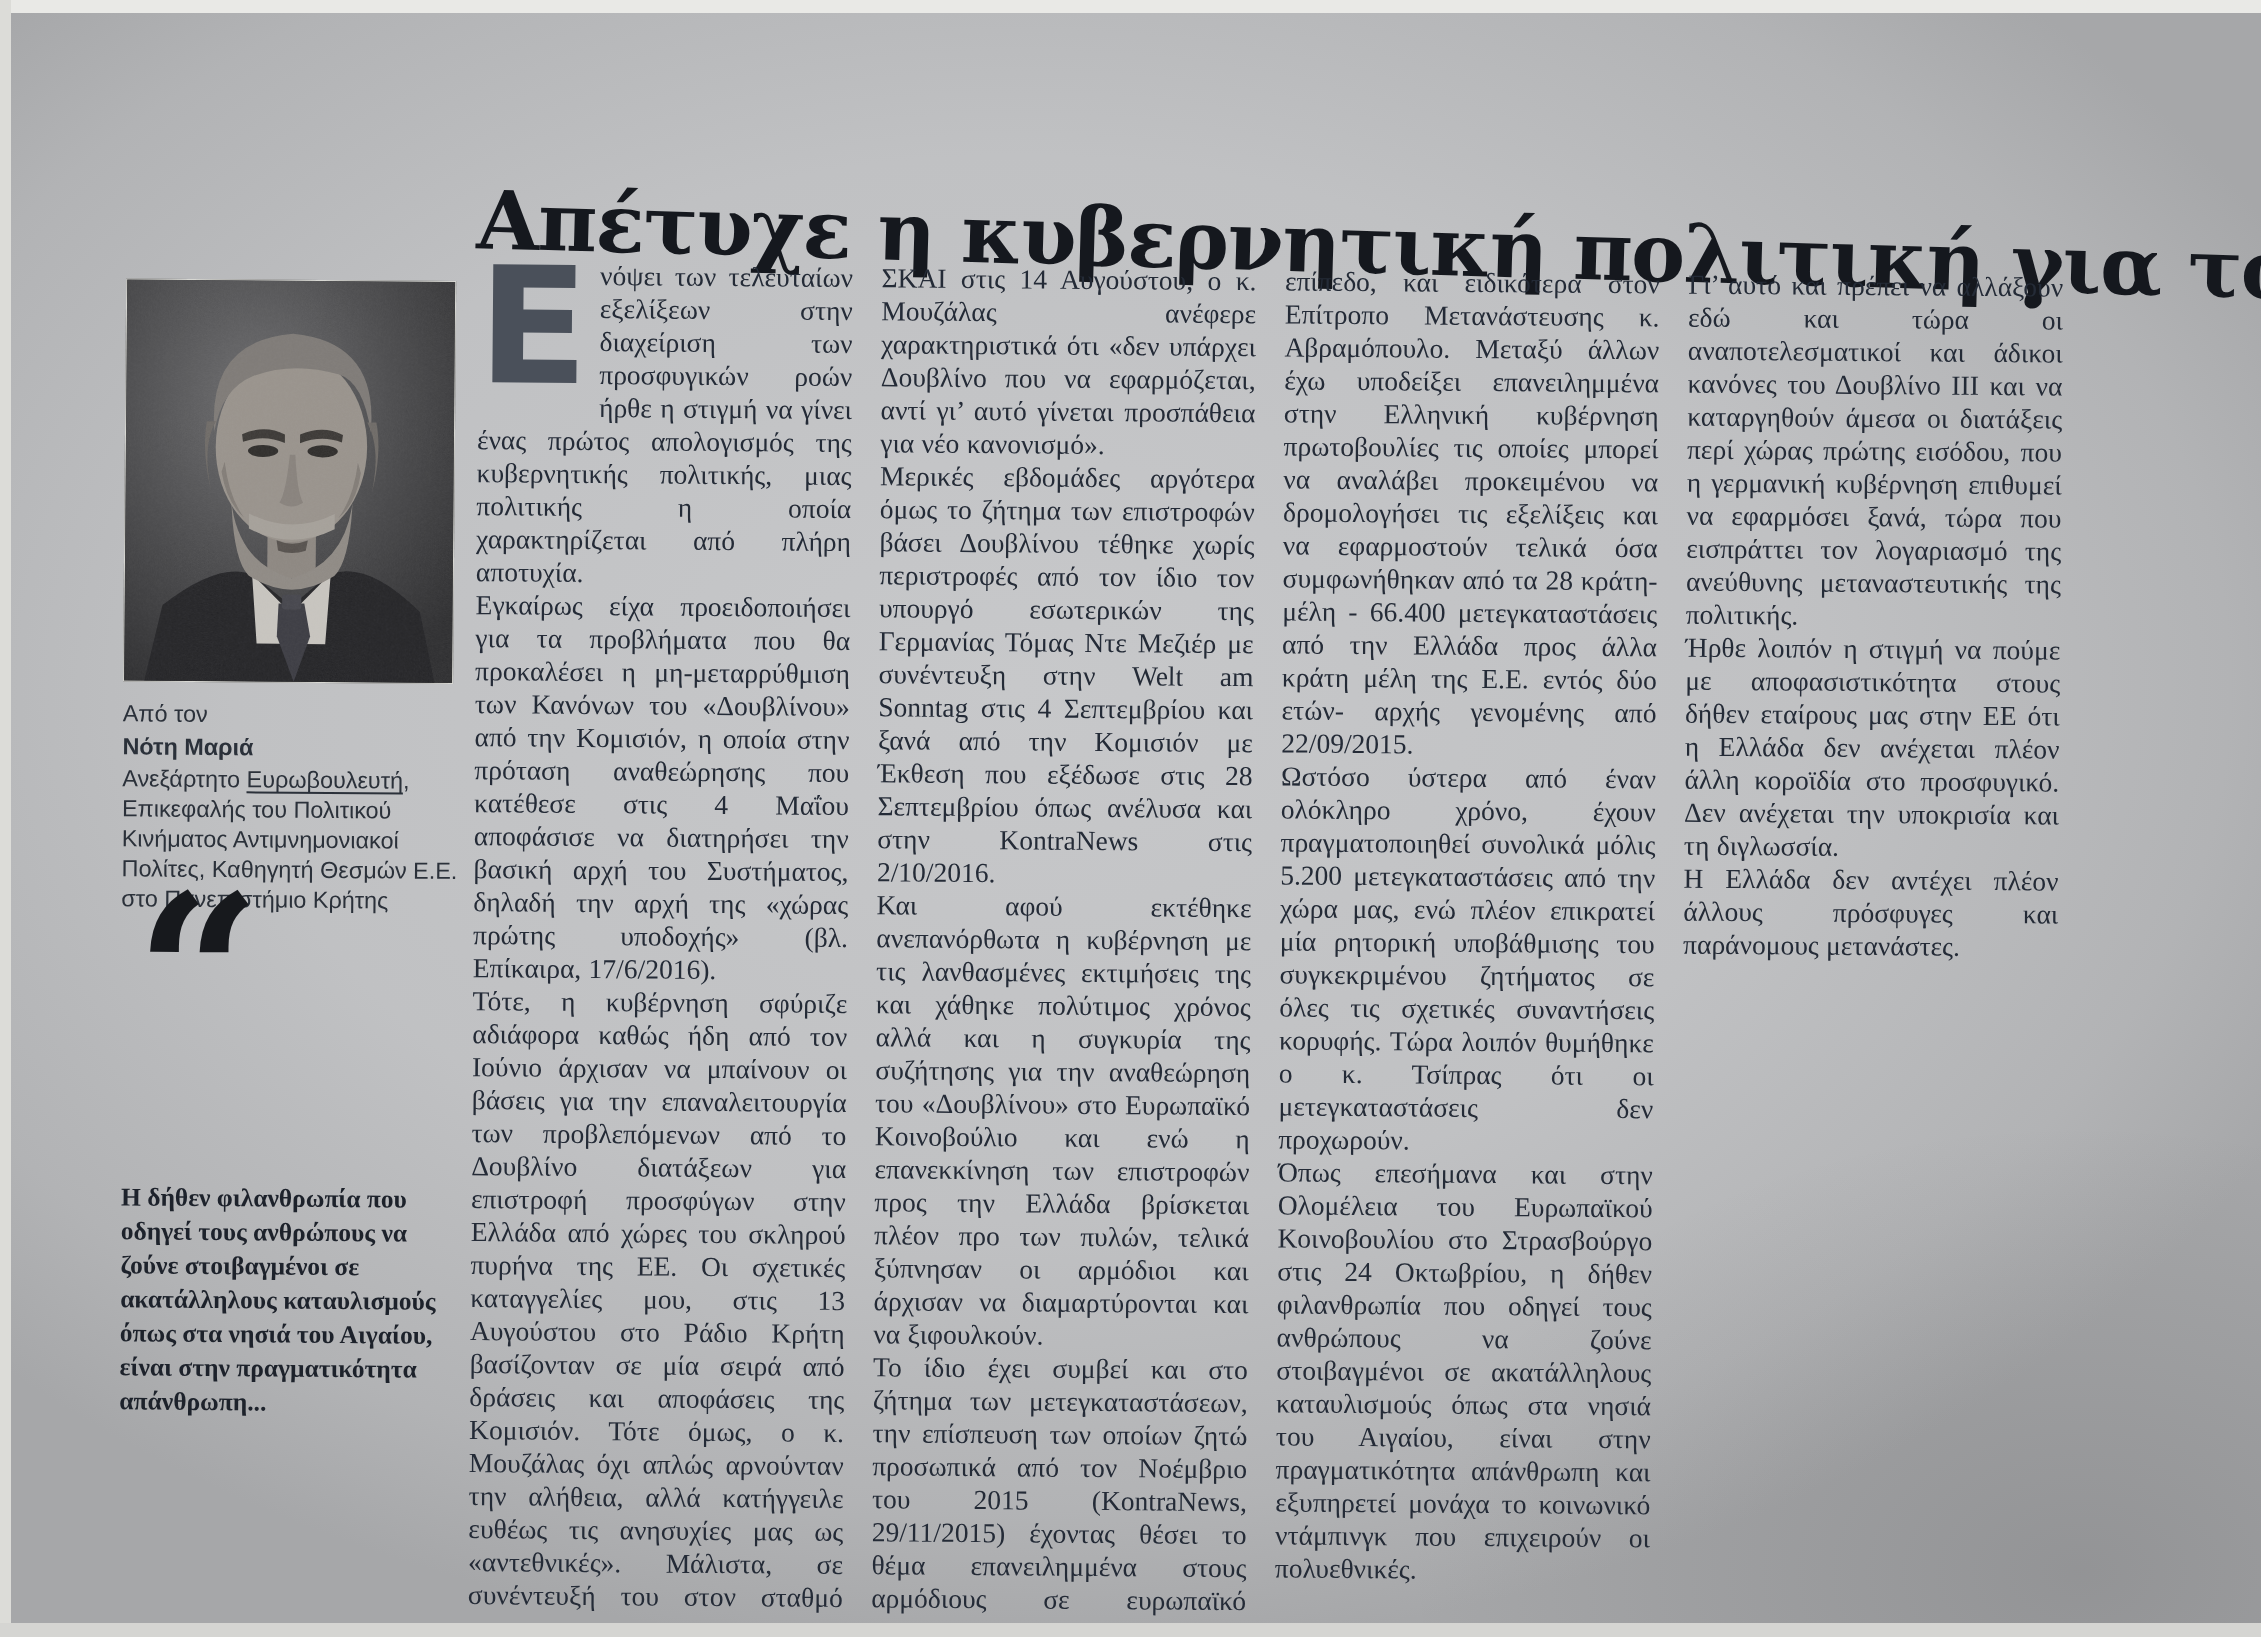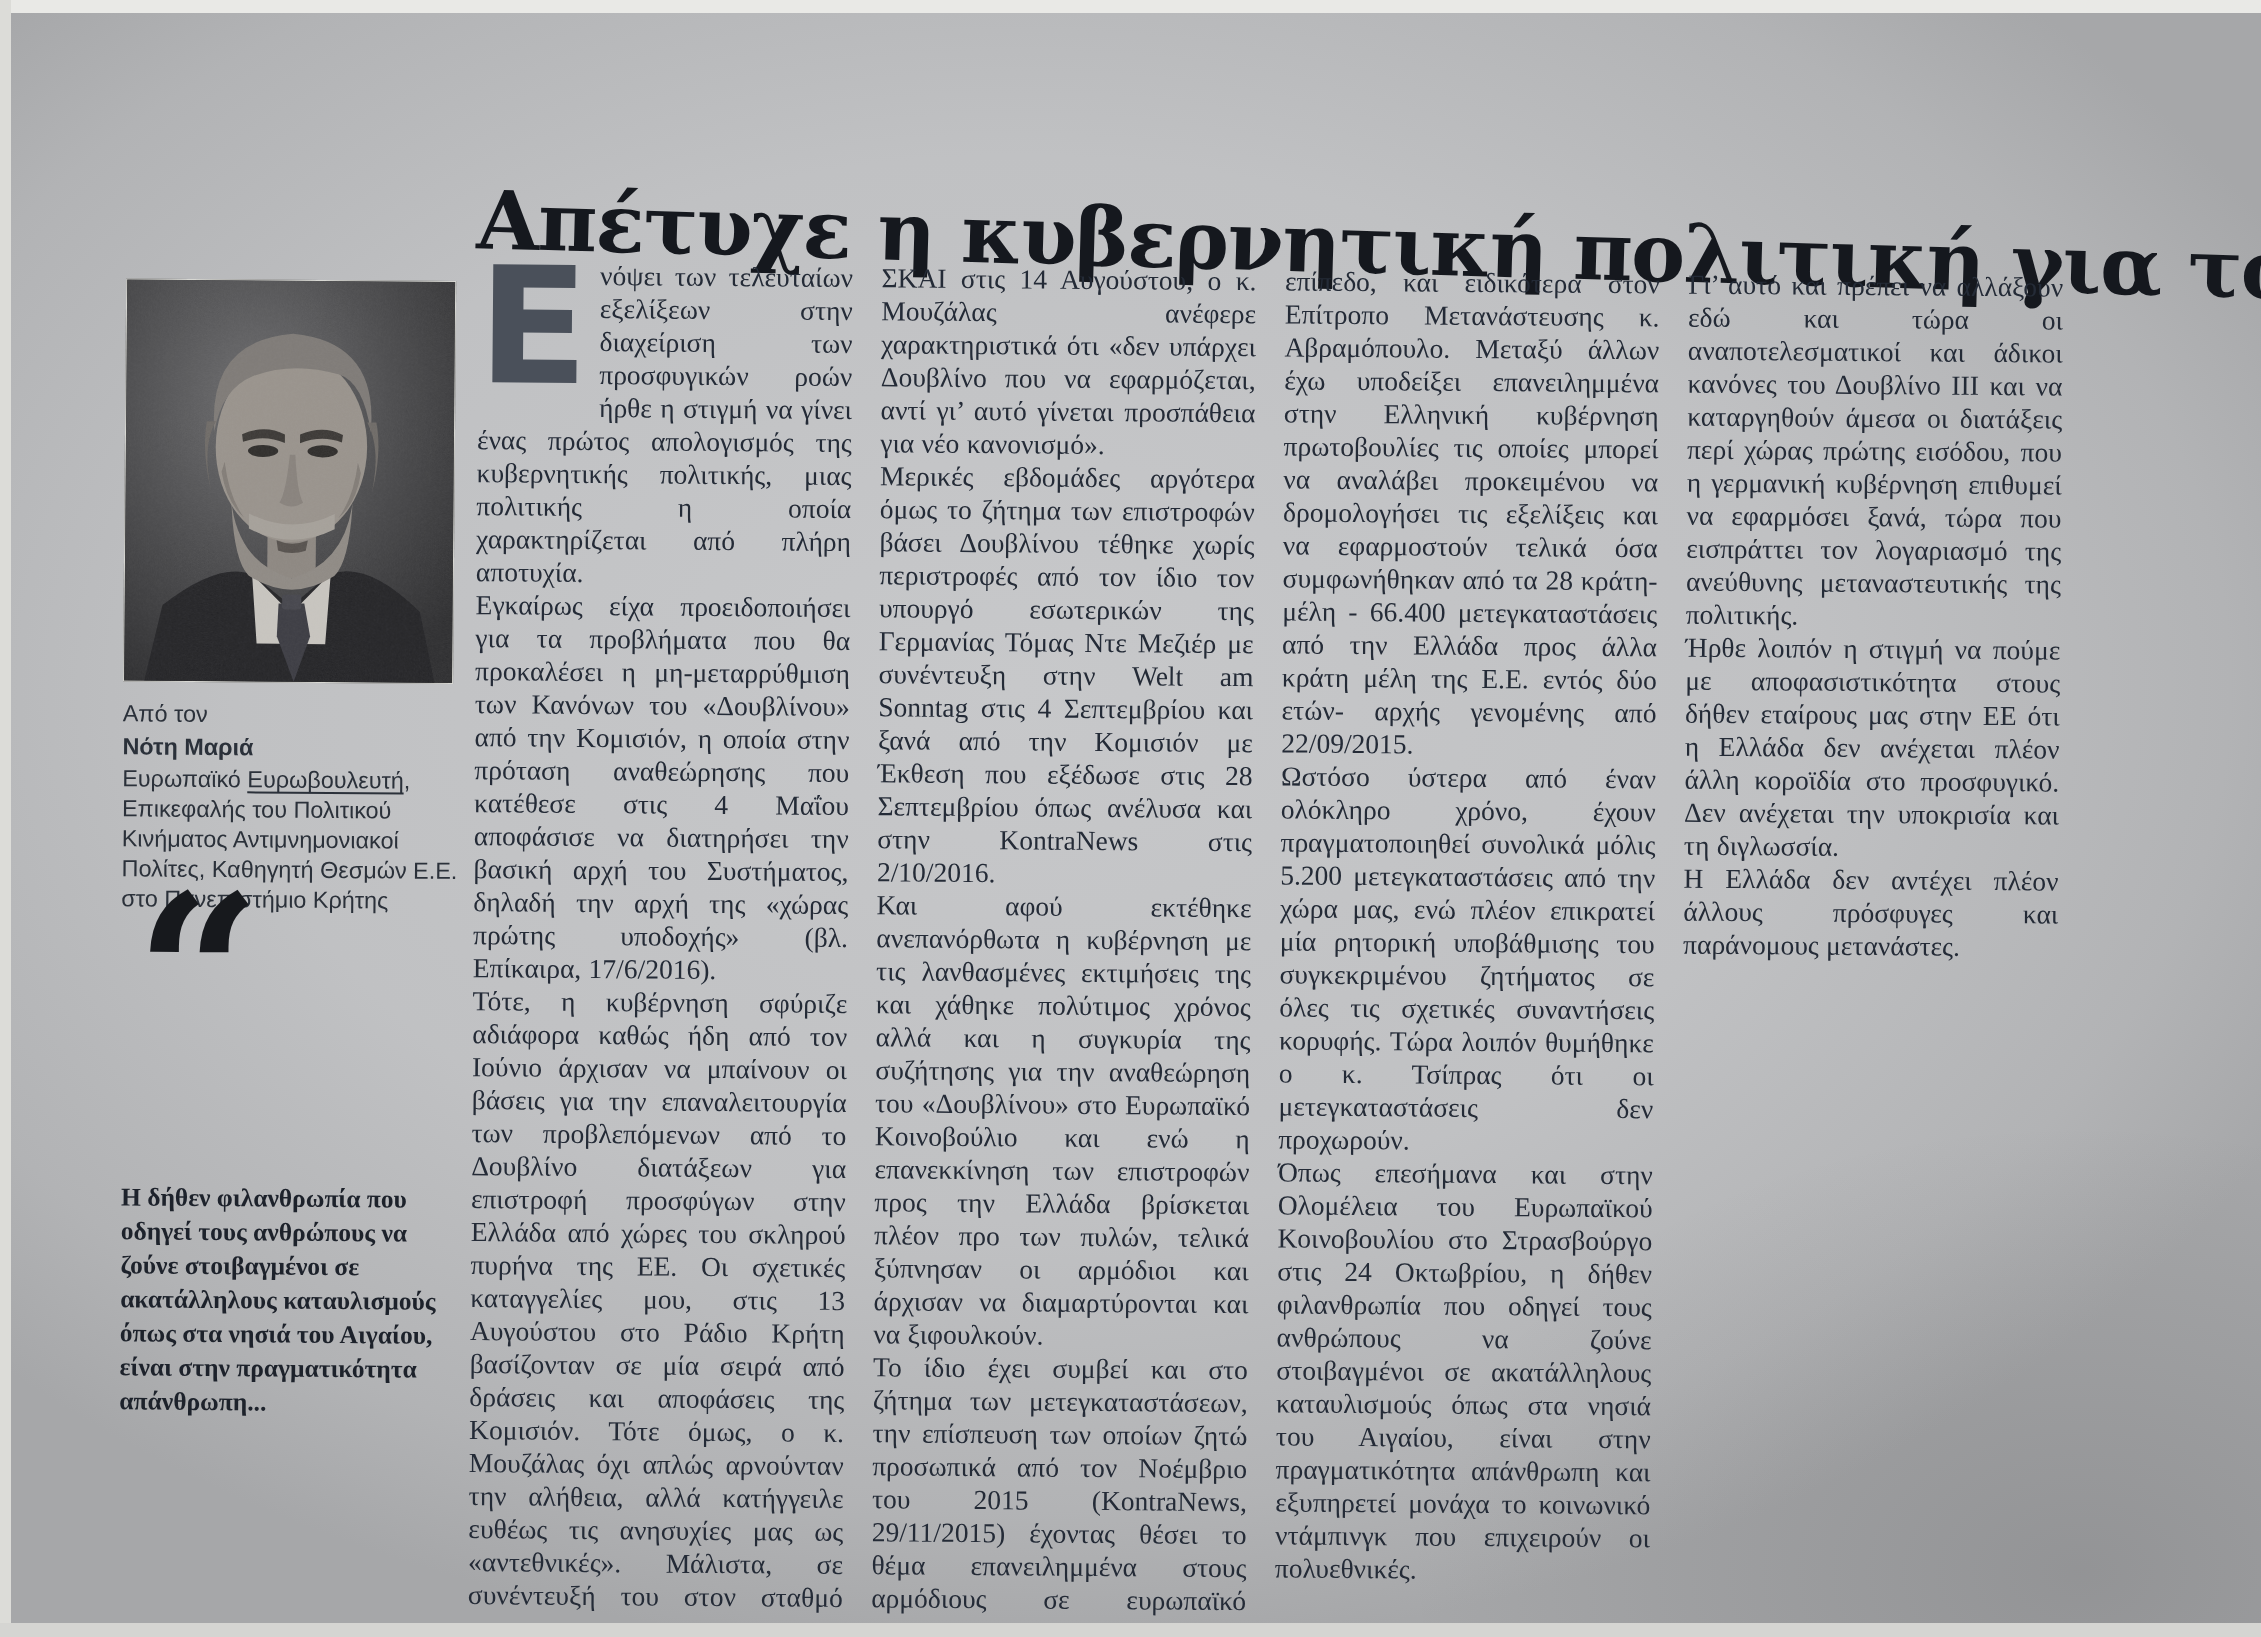--- a/index.html
+++ b/index.html
@@ -125,21 +125,21 @@
 
         <path d="M196,360 Q205,430 235,470 Q200,440 190,380 Z" fill="#827c76"></path>
         <path d="M460,360 Q452,430 422,470 Q458,440 466,380 Z" fill="#827c76"></path>
 
         <rect x="0" y="0" width="650" height="795" filter="url(#grain)" opacity="0.35"></rect>
       </svg>
 
       <div class="byline">
         <span>Από τον</span>
         <span class="author">Νότη Μαριά</span>
-        <span><span>Ευρωπαϊκό </span><span class="u">Ευρωβουλευτή</span><span>, Επικεφαλής του Πολιτικού Κινήματος Αντιμνημονιακοί Πολίτες, Καθηγητή Θεσμών Ε.Ε. στο Πανεπιστήμιο Κρήτης</span></span>
+        <span><span>Ανεξάρτητο </span><span class="u">Ευρωβουλευτή</span><span>, Επικεφαλής του Πολιτικού Κινήματος Αντιμνημονιακοί Πολίτες, Καθηγητή Θεσμών Ε.Ε. στο Πανεπιστήμιο Κρήτης</span></span>
       </div>
     </div>
 
     <div class="quote-mark">“</div>
     <div class="pullquote">Η δήθεν φιλανθρωπία που οδηγεί τους ανθρώπους να ζούνε στοιβαγμένοι σε ακατάλληλους καταυλισμούς όπως στα νησιά του Αιγαίου, είναι στην πραγματικότητα απάνθρωπη...</div>
 
     <div class="columns">
         <p><span class="dropcap">Ε</span>νόψει των τελευταίων εξελίξεων στην διαχείριση των προσφυγικών ροών ήρθε η στιγμή να γίνει ένας πρώτος απολογισμός της κυβερνητικής πολιτικής, μιας πολιτικής η οποία χαρακτηρίζεται από πλήρη αποτυχία.</p>
         <p>Εγκαίρως είχα προειδοποιήσει για τα προβλήματα που θα προκαλέσει η μη-μεταρρύθμιση των Κανόνων του «Δουβλίνου» από την Κομισιόν, η οποία στην πρόταση αναθεώρησης που κατέθεσε στις 4 Μαΐου αποφάσισε να διατηρήσει την βασική αρχή του Συστήματος, δηλαδή την αρχή της «χώρας πρώτης υποδοχής» (βλ. Επίκαιρα, 17/6/2016).</p>
         <p>Τότε, η κυβέρνηση σφύριζε αδιάφορα καθώς ήδη από τον Ιούνιο άρχισαν να μπαίνουν οι βάσεις για την επαναλειτουργία των προβλεπόμενων από το Δουβλίνο διατάξεων για επιστροφή προσφύγων στην Ελλάδα από χώρες του σκληρού πυρήνα της ΕΕ. Οι σχετικές καταγγελίες μου, στις 13 Αυγούστου στο Ράδιο Κρήτη βασίζονταν σε μία σειρά από δράσεις και αποφάσεις της Κομισιόν. Τότε όμως, ο κ. Μουζάλας όχι απλώς αρνούνταν την αλήθεια, αλλά κατήγγειλε ευθέως τις ανησυχίες μας ως «αντεθνικές». Μάλιστα, σε συνέντευξή του στον σταθμό ΣΚΑΙ στις 14 Αυγούστου, ο κ. Μουζάλας ανέφερε χαρακτηριστικά ότι «δεν υπάρχει Δουβλίνο που να εφαρμόζεται, αντί γι’ αυτό γίνεται προσπάθεια για νέο κανονισμό».</p>

